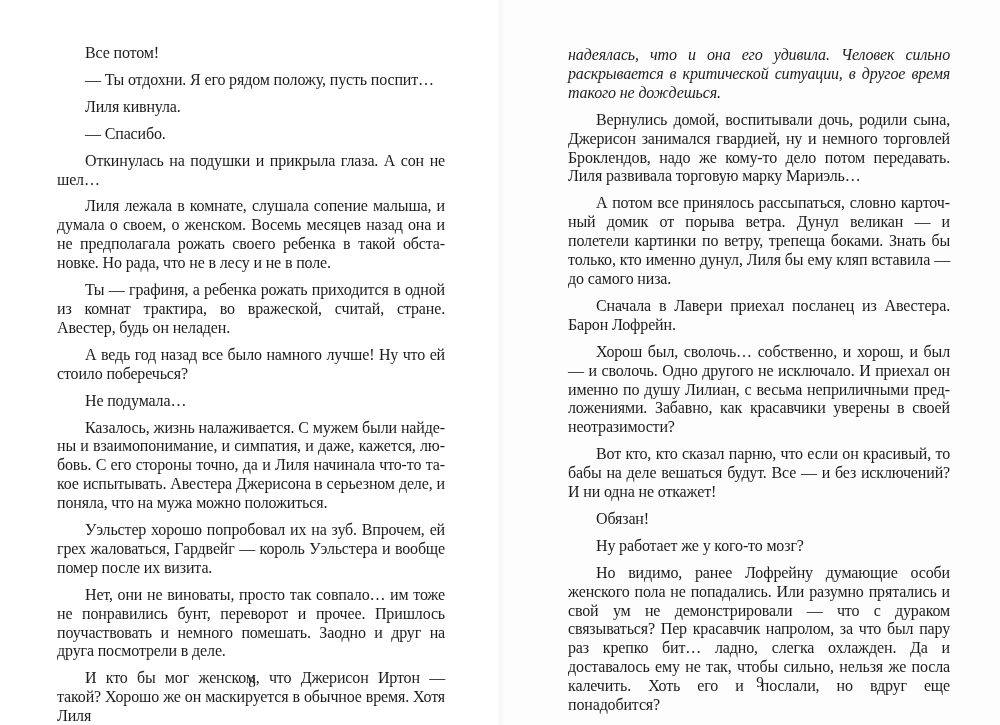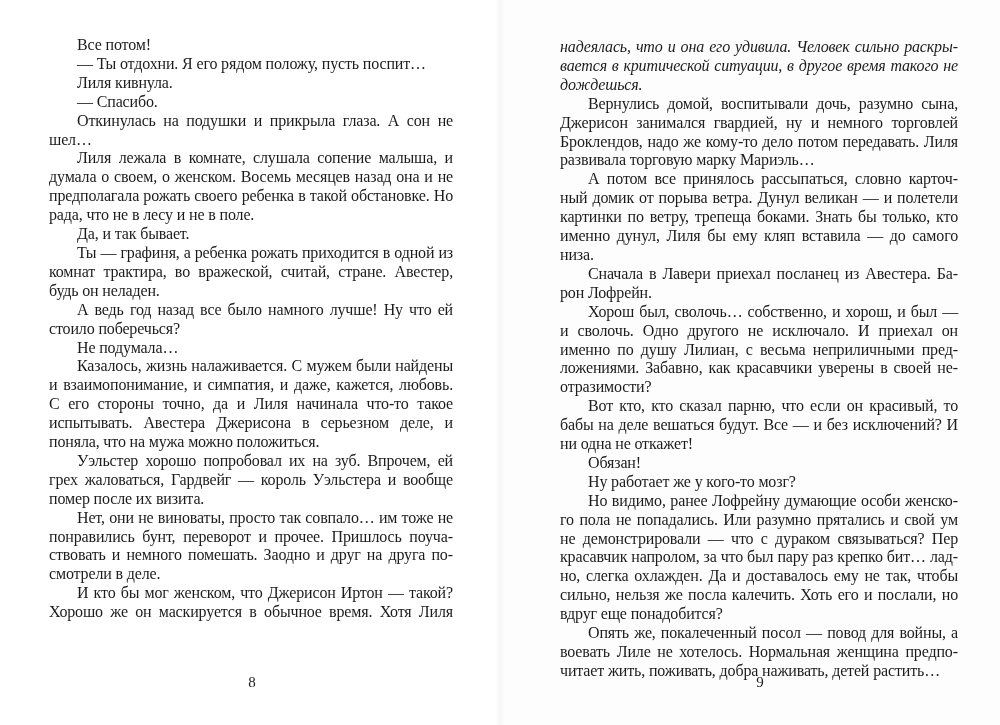--- a/index.html
+++ b/index.html
@@ -21,21 +21,21 @@
   .col {
     position: absolute;
     font-size: 16px;
     line-height: 18.9px;
     text-align: justify;
     hyphens: manual;
     letter-spacing: -0.15px;
   }
   .page-left .col { left: 49px; top: 36px; width: 404px; }
   .page-right .col { left: 60px; top: 38px; width: 398px; }
-  .col p { margin: 0; text-indent: 28px; text-align-last: left; }
+  .col p { margin: 8px; text-indent: 28px; text-align-last: left; }
   .col p.cont { text-indent: 0; font-style: italic; }
   .col p.just-last { text-align-last: justify; }
   .folio {
     position: absolute; top: 673px;
     font-size: 15px; line-height: 18px; width: 40px; text-align: center;
   }
   .page-left .folio { left: 232px; }
   .page-right .folio { left: 240px; }
 </style>
 </head>
@@ -43,35 +43,34 @@
 
 <div class="spread">
   <div class="page page-left">
     <div class="col" id="col-left">
         <p>Все потом!</p>
         <p>— Ты отдохни. Я его рядом положу, пусть поспит…</p>
         <p>Лиля кивнула.</p>
         <p>— Спасибо.</p>
         <p>Откинулась на подушки и прикрыла глаза. А сон не шел…</p>
         <p>Лиля лежала в комнате, слушала сопение малыша, и думала о своем, о женском. Восемь месяцев назад она и не предполагала рожать своего ребенка в такой обста­новке. Но рада, что не в лесу и не в поле.</p>
-        <p>Да, и так бывает.</p>
         <p>Ты — графиня, а ребенка рожать приходится в одной из комнат трактира, во вражеской, считай, стране. Авестер, будь он неладен.</p>
         <p>А ведь год назад все было намного лучше! Ну что ей стоило поберечься?</p>
         <p>Не подумала…</p>
         <p>Казалось, жизнь налаживается. С мужем были найде­ны и взаимопонимание, и симпатия, и даже, кажется, лю­бовь. С его стороны точно, да и Лиля начинала что-то та­кое испытывать. Авестера Джерисона в серьезном деле, и поняла, что на мужа можно положиться.</p>
         <p>Уэльстер хорошо попробовал их на зуб. Впрочем, ей грех жаловаться, Гардвейг — король Уэльстера и вообще помер после их визита.</p>
         <p>Нет, они не виноваты, просто так совпало… им тоже не понравились бунт, переворот и прочее. Пришлось поуча­ствовать и немного помешать. Заодно и друг на друга по­смотрели в деле.</p>
         <p class="just-last">И кто бы мог женском, что Джерисон Иртон — такой? Хорошо же он маскируется в обычное время. Хотя Лиля</p>
       </div>
     <div class="folio">8</div>
   </div>
   <div class="page page-right">
     <div class="col" id="col-right">
         <p class="cont">надеялась, что и она его удивила. Человек сильно раскры­вается в критической ситуации, в другое время такого не дождешься.</p>
-        <p>Вернулись домой, воспитывали дочь, разумно сына, Джерисон занимался гвардией, ну и немного торговлей Броклендов, надо же кому-то дело потом передавать. Лиля развивала торговую марку Мариэль…</p>
+        <p>Вернулись домой, воспитывали дочь, родили сына, Джерисон занимался гвардией, ну и немного торговлей Броклендов, надо же кому-то дело потом передавать. Лиля развивала торговую марку Мариэль…</p>
         <p>А потом все принялось рассыпаться, словно карточ­ный домик от порыва ветра. Дунул великан — и полетели картинки по ветру, трепеща боками. Знать бы только, кто именно дунул, Лиля бы ему кляп вставила — до самого низа.</p>
         <p>Сначала в Лавери приехал посланец из Авестера. Ба­рон Лофрейн.</p>
         <p>Хорош был, сволочь… собственно, и хорош, и был — и сволочь. Одно другого не исключало. И приехал он именно по душу Лилиан, с весьма неприличными пред­ложениями. Забавно, как красавчики уверены в своей не­отразимости?</p>
         <p>Вот кто, кто сказал парню, что если он красивый, то ба­бы на деле вешаться будут. Все — и без исключений? И ни одна не откажет!</p>
         <p>Обязан!</p>
         <p>Ну работает же у кого-то мозг?</p>
         <p>Но видимо, ранее Лофрейну думающие особи женско­го пола не попадались. Или разумно прятались и свой ум не демонстрировали — что с дураком связываться? Пер красавчик напролом, за что был пару раз крепко бит… лад­но, слегка охлажден. Да и доставалось ему не так, чтобы сильно, нельзя же посла калечить. Хоть его и послали, но вдруг еще понадобится?</p>
         <p>Опять же, покалеченный посол — повод для войны, а воевать Лиле не хотелось. Нормальная женщина предпо­читает жить, поживать, добра наживать, детей растить…</p>
       </div>
     <div class="folio">9</div>

